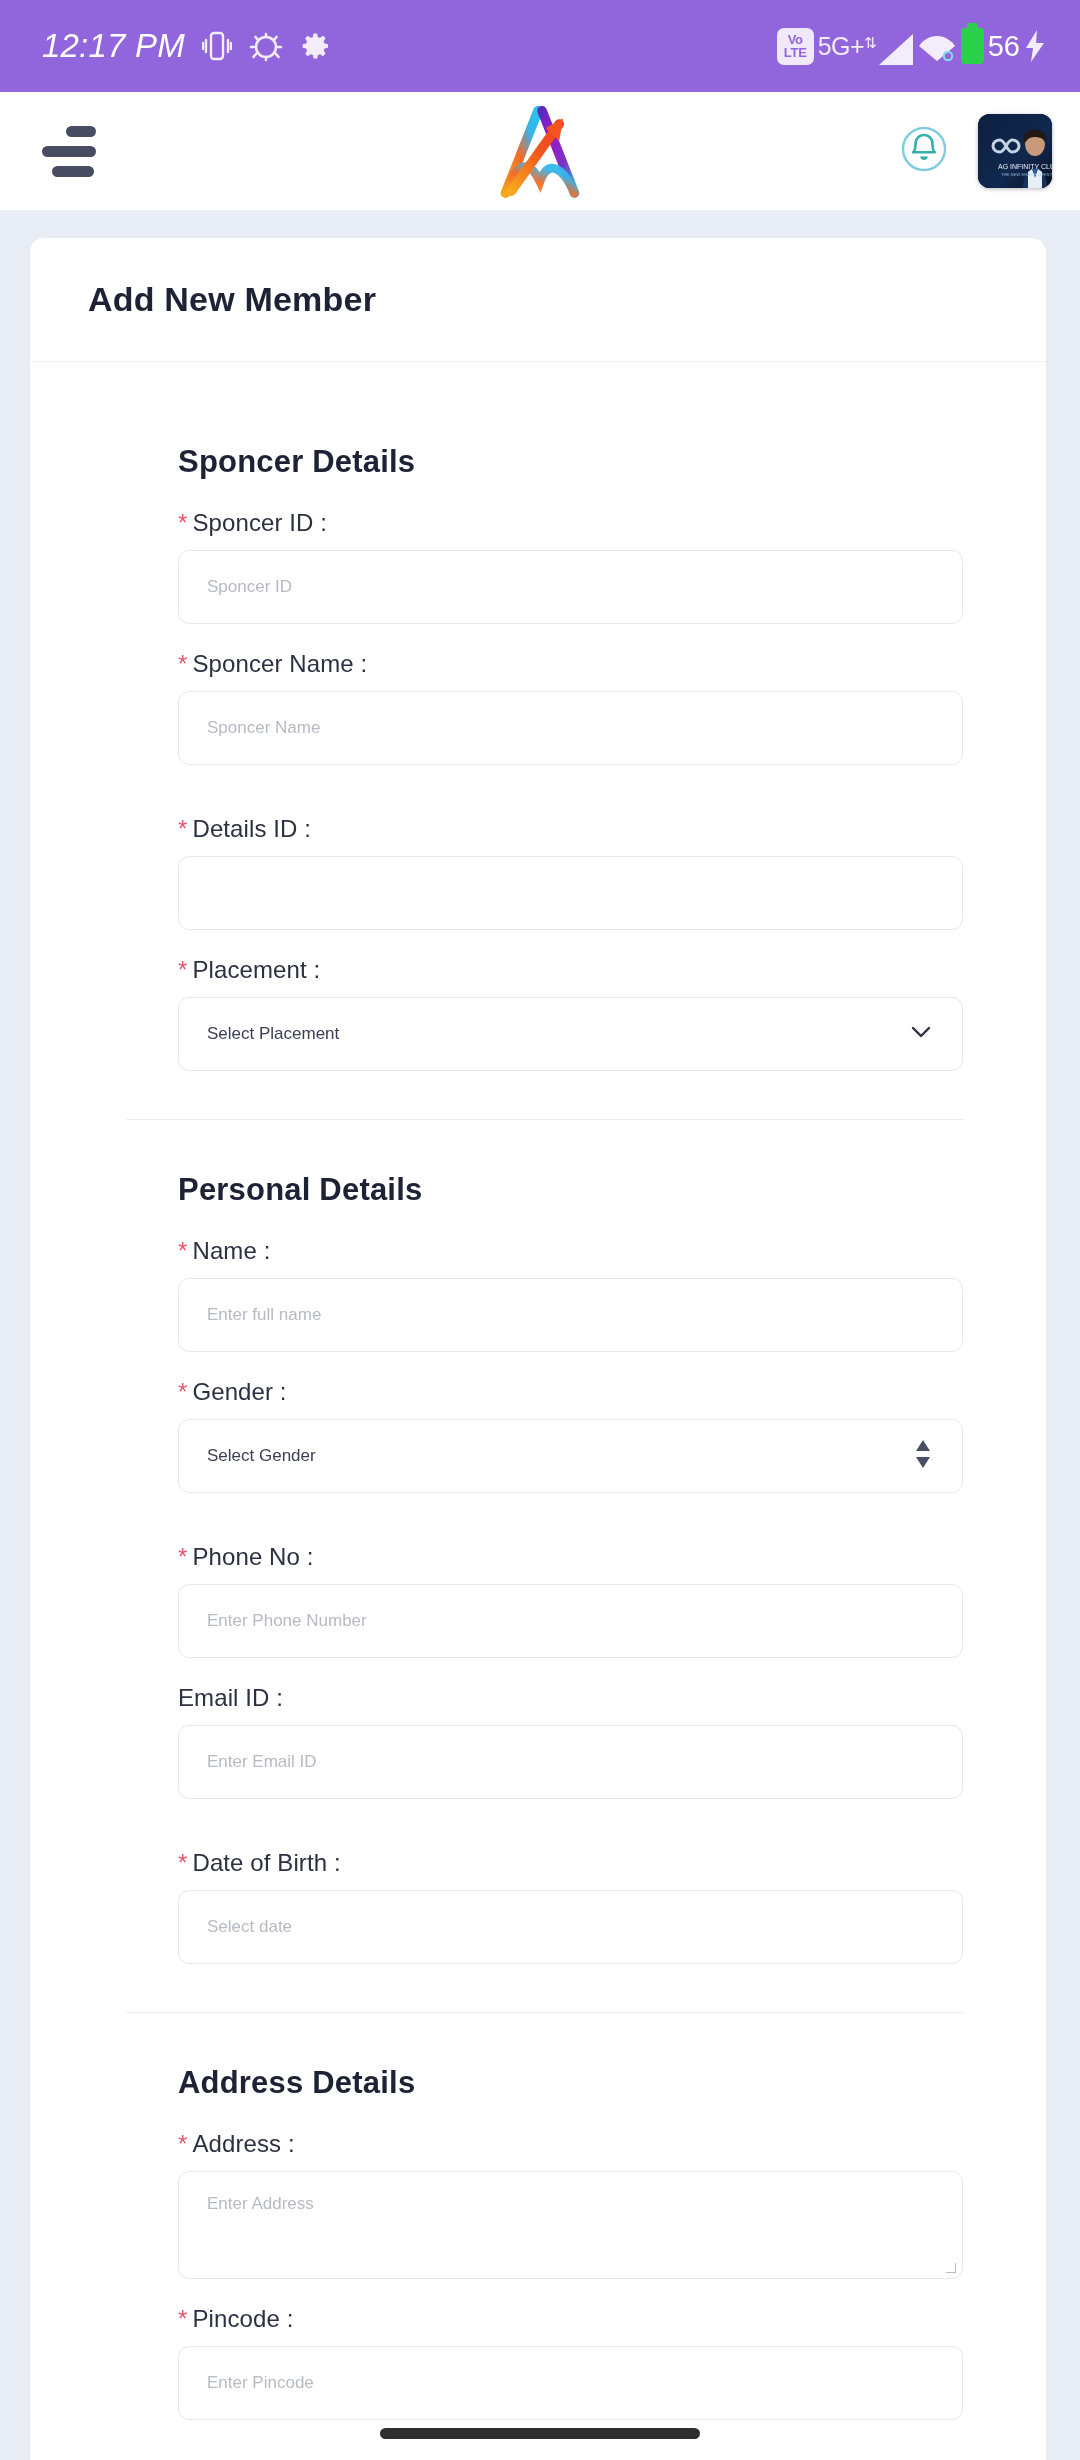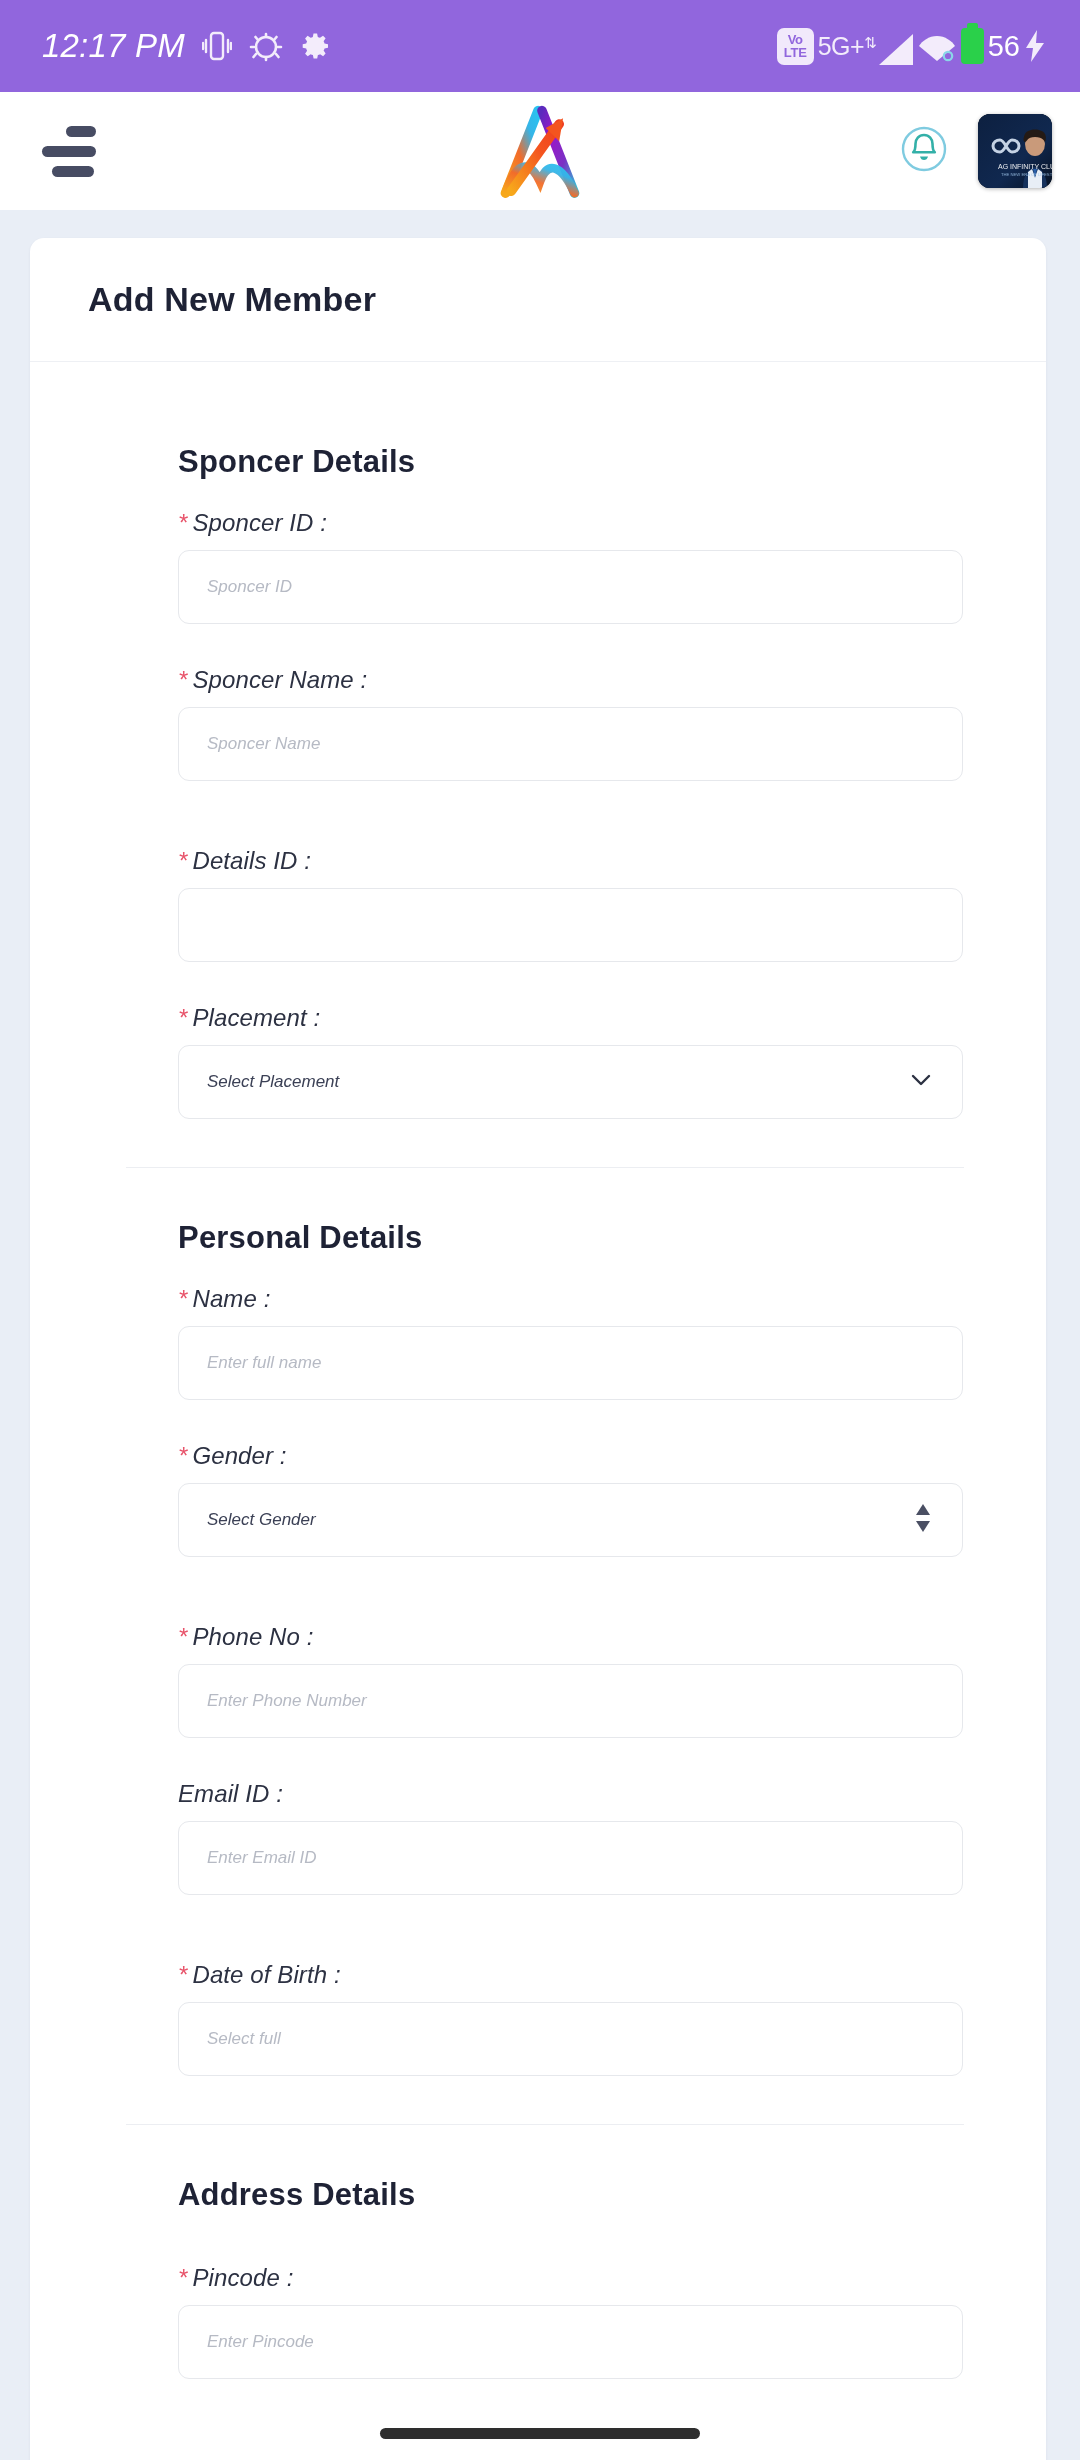--- a/index.html
+++ b/index.html
@@ -78,21 +78,21 @@
     padding:42px 0 42px 58px;border-bottom:1px solid #eef0f4;
   }
   .card-title{ font-size:34px;font-weight:bold;color:#1e2235;letter-spacing:.2px;}
 
   .card-body{ padding:82px 100px 0 148px; }
 
   .section-title{
     font-size:31px;font-weight:bold;color:#1e2235;letter-spacing:.2px;
     margin-bottom:29px;
   }
-  .field{ margin-bottom:20px;font-style:italic; }
+  .field{ margin-bottom:4px; }
   .flabel{
     font-size:24px;color:#2c3142;display:block;margin-bottom:13px;letter-spacing:.1px;
   }
   .req{ color:#e8546b;font-size:24px;margin-right:5px; }
 
   .control{
     width:785px;height:74px;border:1.6px solid #e6e8ec;border-radius:11px;
     background:#fff;display:flex;align-items:center;padding:0 28px;
     font-size:17px;color:#b6bac4;position:relative;
   }
@@ -320,29 +320,36 @@
         <div class="gap-sm"></div>
 
         <div class="field">
           <label class="flabel"><span>Email ID :</span></label>
           <div class="control">Enter Email ID</div>
         </div>
         <div class="gap-md"></div>
 
         <div class="field">
           <label class="flabel"><span class="req">*</span><span>Date of Birth :</span></label>
-          <div class="control">Select full</div>
+          <div class="control">Select date</div>
         </div>
       </div>
 
       <div class="divider"></div>
 
       <div>
         <div class="section-title">Address Details</div>
 
+        <div class="field">
+          <label class="flabel"><span class="req">*</span><span>Address :</span></label>
+          <div class="control textarea">
+            <span>Enter Address</span>
+            <span class="resize-grip"></span>
+          </div>
+        </div>
         <div class="gap-sm"></div>
 
         <div class="field">
           <label class="flabel"><span class="req">*</span><span>Pincode :</span></label>
           <div class="control">Enter Pincode</div>
         </div>
         <div class="gap-md"></div>
 
       </div>
 

